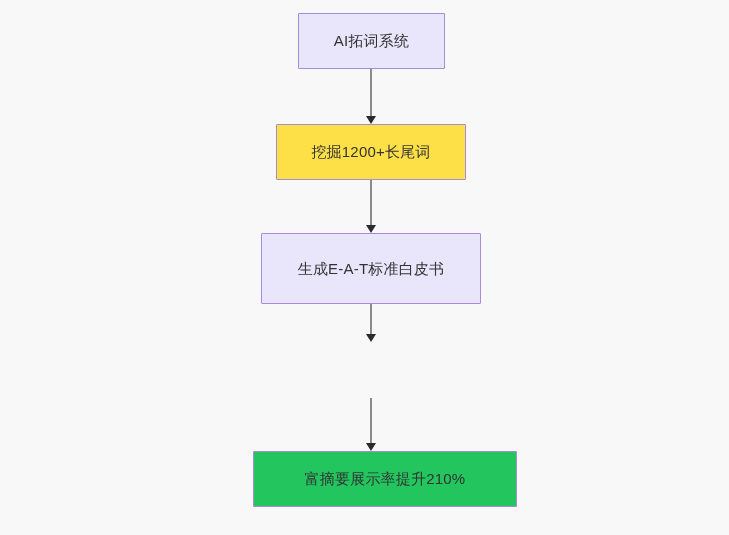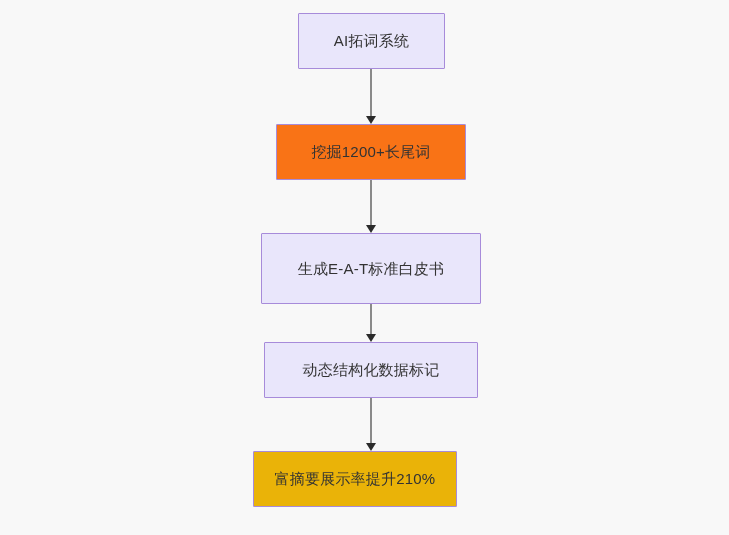--- a/index.html
+++ b/index.html
@@ -80,26 +80,23 @@
     <div class="edge-head" style="top: 45px; border-top-color: rgb(43, 43, 43);"></div>
   </div>
   <div class="edge" style="left: 371px; top: 398px;">
     <div class="edge-line" style="height: 46px; background: rgb(138, 138, 138);"></div>
     <div class="edge-head" style="top: 45px; border-top-color: rgb(43, 43, 43);"></div>
   </div>
 
   <div class="node" style="left: 298px; top: 13px; width: 147px; height: 56px; background: rgb(233, 230, 251); border-color: rgb(167, 139, 218); color: rgb(51, 51, 51);">
     <span class="node-label">AI拓词系统</span>
   </div>
-  <div class="node" style="left: 276px; top: 124px; width: 190px; height: 56px; background: #f97316; border-color: rgb(167, 139, 218); color: rgb(51, 51, 51);">
+  <div class="node" style="left: 276px; top: 124px; width: 190px; height: 56px; background: #fde047; border-color: rgb(167, 139, 218); color: rgb(51, 51, 51);">
     <span class="node-label">挖掘1200+长尾词</span>
   </div>
   <div class="node" style="left: 261px; top: 233px; width: 220px; height: 71px; background: rgb(233, 230, 251); border-color: rgb(167, 139, 218); color: rgb(51, 51, 51);">
     <span class="node-label">生成E-A-T标准白皮书</span>
   </div>
-  <div class="node" style="left: 264px; top: 342px; width: 214px; height: 56px; background: rgb(233, 230, 251); border-color: rgb(167, 139, 218); color: rgb(51, 51, 51);">
-    <span class="node-label">动态结构化数据标记</span>
-  </div>
-  <div class="node" style="left: 253px; top: 451px; width: 204px; height: 56px; background: #eab308; border-color: rgb(167, 139, 218); color: rgb(51, 51, 51);">
+  <div class="node" style="left: 253px; top: 451px; width: 264px; height: 56px; background: #22c55e; border-color: rgb(167, 139, 218); color: rgb(51, 51, 51);">
     <span class="node-label">富摘要展示率提升210%</span>
   </div>
 
 </div>
 
 </body></html>

